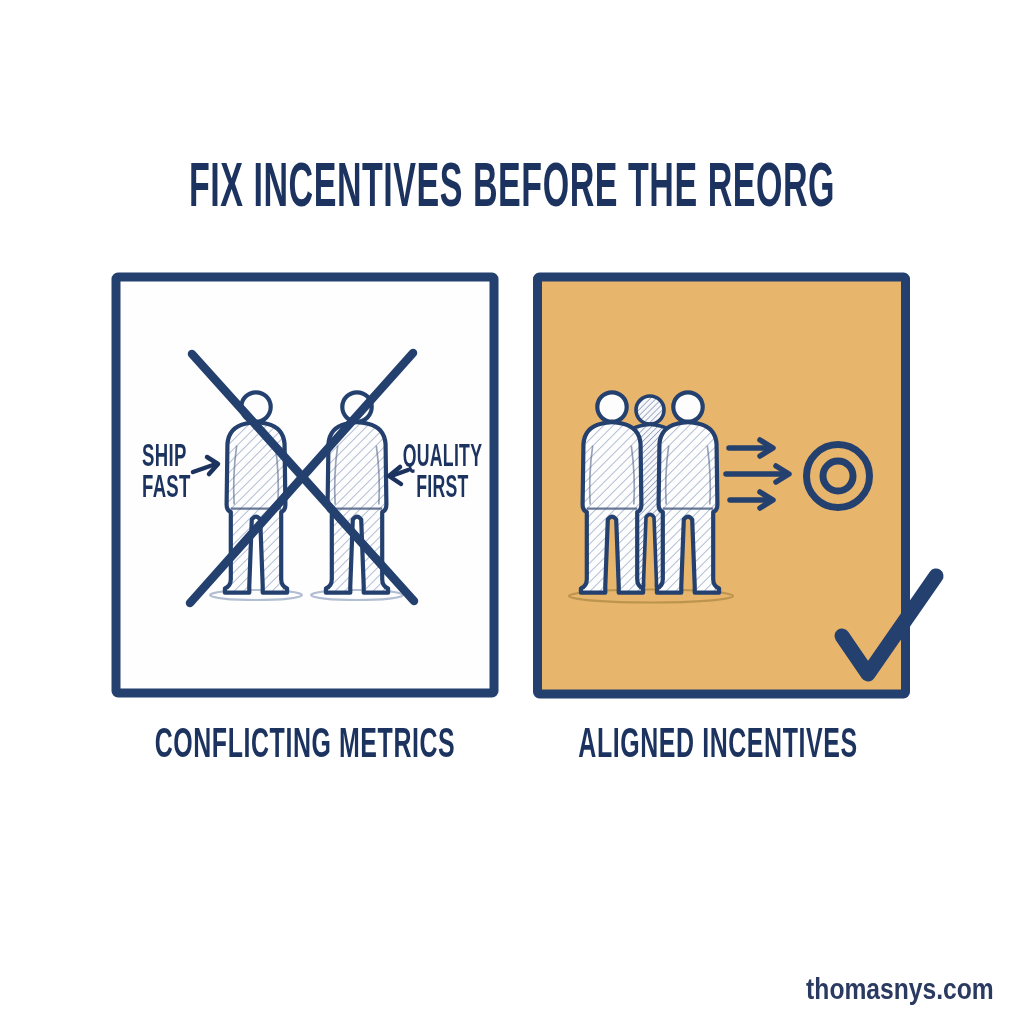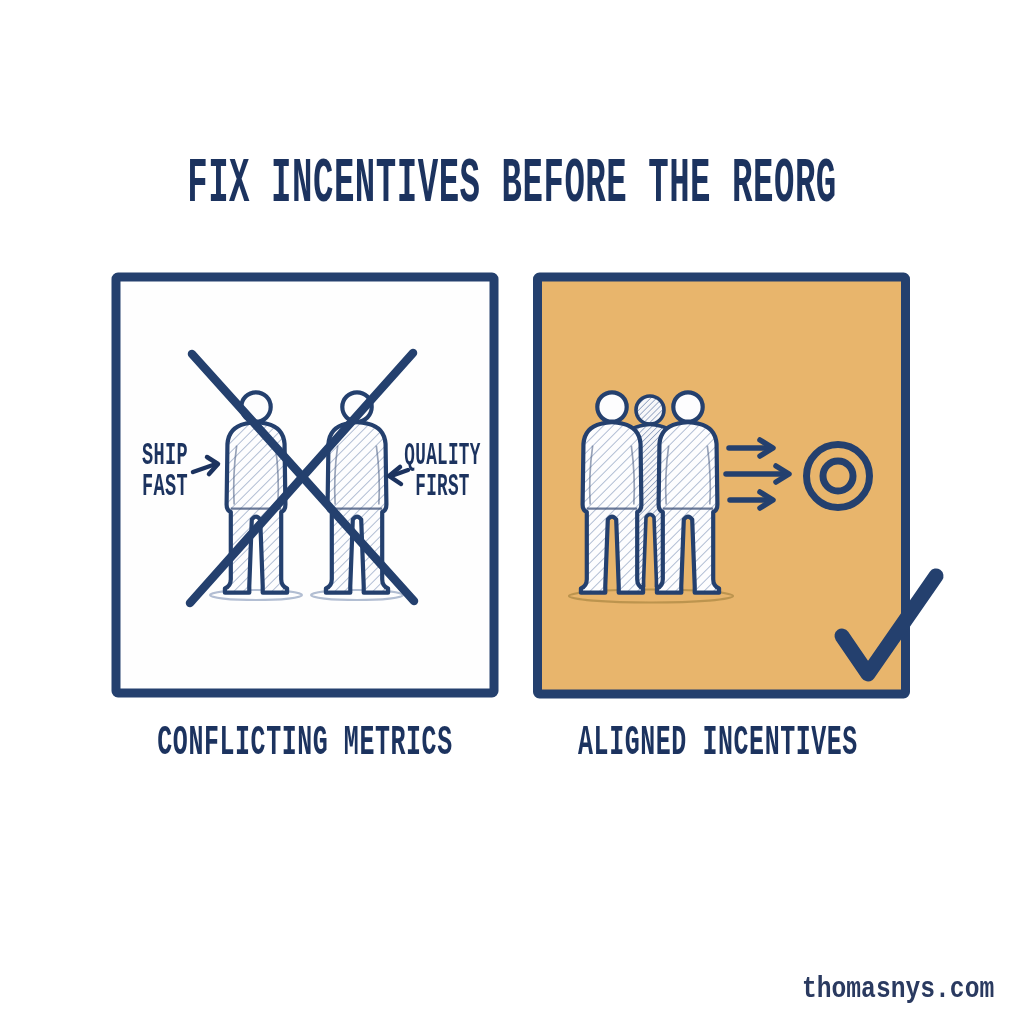--- a/index.html
+++ b/index.html
@@ -6,21 +6,21 @@
     --ink:#1c335f;
     --line:#24406e;
     --orange:#e8b56c;
     --bg:#ffffff;
     --hatch:#8ea0c0;
     --shadow:#93a3c0;
   }
   html,body{margin:0;padding:0;background:#e9e9e9;}
   .poster{
     position:relative;width:1024px;height:1024px;background:var(--bg);
-    overflow:hidden;font-family:Liberation Mono, monospace;
+    overflow:hidden;font-family:Liberation Sans, sans-serif;
   }
   .title-wrap{position:absolute;top:153px;left:0;right:0;height:60px;}
   .title-inner{
     position:absolute;left:50%;top:0;width:1896px;margin-left:-948px;
     text-align:center;transform:scaleX(0.54);transform-origin:center top;
     font-size:63px;font-weight:bold;color:var(--ink);line-height:1;letter-spacing:1px;
     white-space:nowrap;
   }
   .panel-svg{position:absolute;}
   .panel-left-svg{left:111px;top:272px;}

